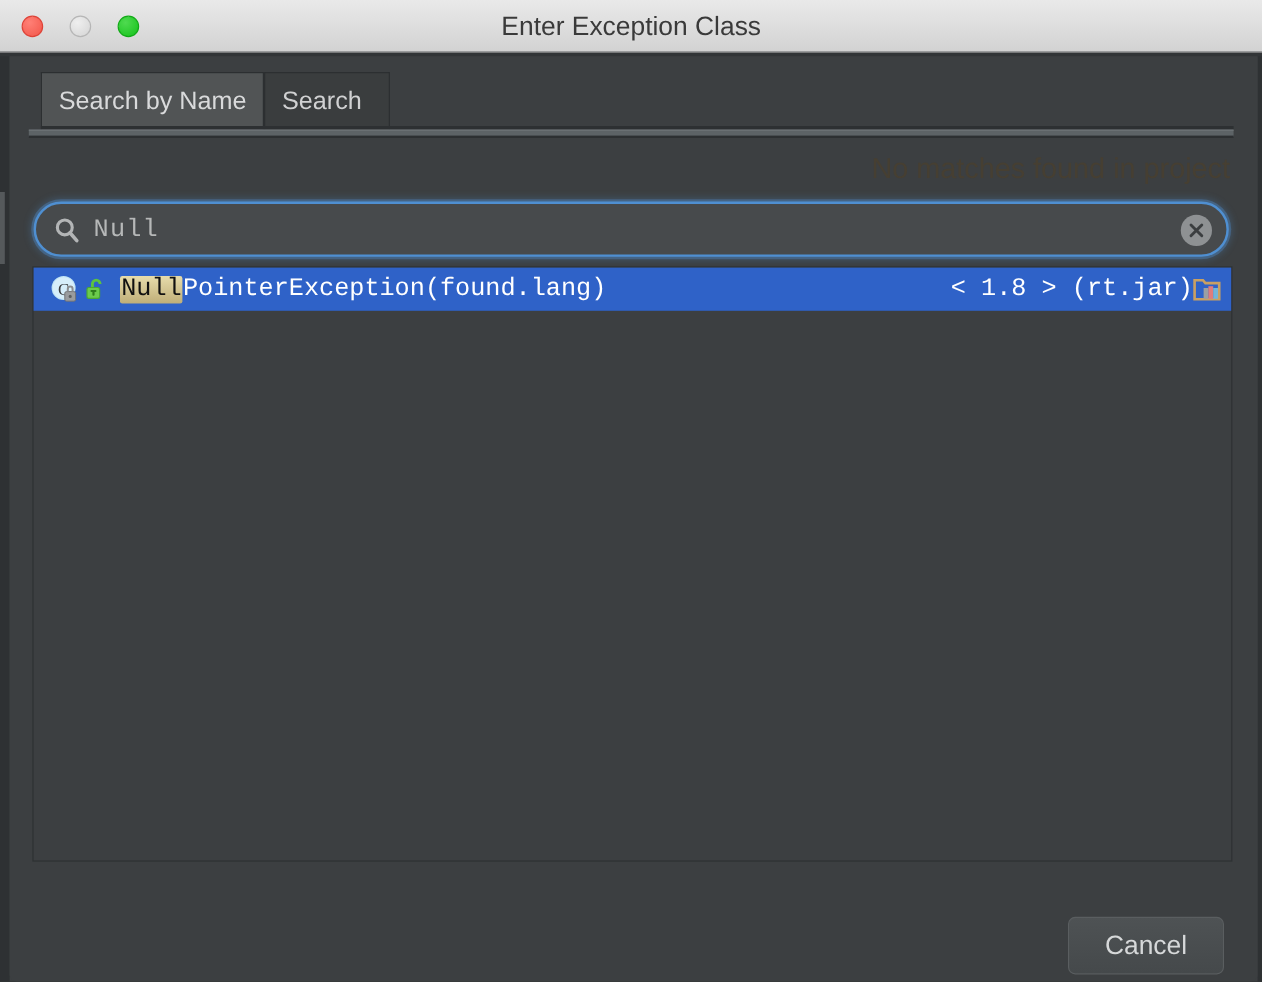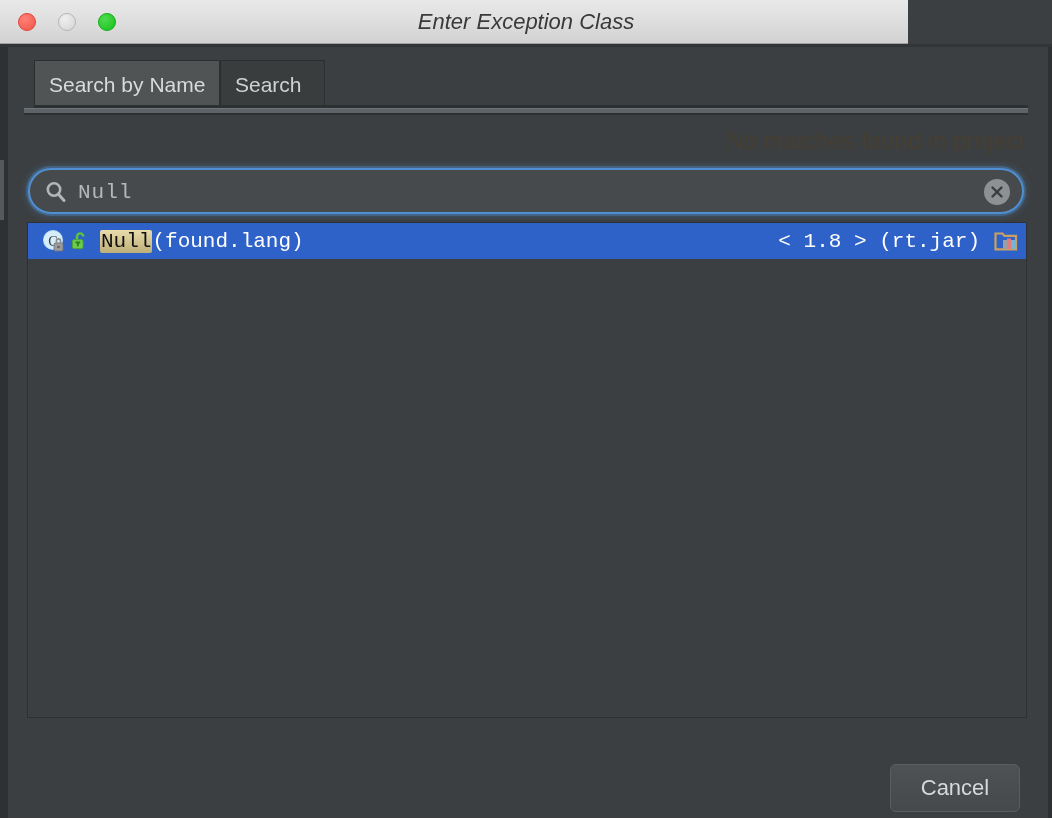--- a/index.html
+++ b/index.html
@@ -41,26 +41,25 @@
     position: absolute;
     right: 0; top: 44px;
     width: 4px; height: 774px;
     background: #2e3133;
   }
 
   
   #titlebar {
     position: absolute;
     left: 0; top: 0;
-    width: 908px;
+    width: 1052px;
     height: 44px;
     background: linear-gradient(to bottom, #e9e9e9 0%, #dedede 50%, #d2d2d2 100%);
     border-bottom: 1px solid #a0a0a0;
     box-sizing: border-box;
-    font-style: italic;
   }
   #titlebar-shadow {
     position: absolute;
     left: 0; top: 44px;
     width: 1052px; height: 3px;
     background: #323537;
   }
   #title-text {
     position: absolute;
     left: 0; top: 0;
@@ -238,21 +237,21 @@
     color: #111111;
     border-radius: 2px;
     padding: 0 1px;
   }
   #row-right {
     position: absolute;
     right: 8px; top: 0;
     height: 36px;
     display: flex;
     align-items: center;
-    gap: 14px;
+    gap: 0;
   }
   #row-version {
     font-family: "Liberation Mono", monospace;
     font-size: 21px;
     color: #ffffff;
     white-space: nowrap;
   }
   #icon-jar { width: 24px; height: 22px; }
 
   
@@ -356,20 +355,21 @@
             <path d="M7 9 V5.6 a3.2 3.2 0 0 1 6.4 0" fill="none" stroke="#5cc33f" stroke-width="2.4"></path>
             <rect x="2.5" y="8.6" width="10.5" height="9" rx="1.6" fill="#6ccb4c" stroke="#4aa832" stroke-width="1"></rect>
             <rect x="7" y="11" width="1.8" height="4.4" rx="0.8" fill="#2f7d1c"></rect>
             <rect x="5.4" y="10.6" width="5" height="1.8" rx="0.8" fill="#2f7d1c"></rect>
           </svg>
         </span>
       </div>
 
       <div id="row-label">
         <span class="match-hl">Null</span>
+          <span>PointerException</span>
           <span> (found.lang)</span>
       </div>
 
       <div id="row-right">
         <span id="row-version">&lt; 1.8 &gt; (rt.jar)</span>
         <span id="icon-jar">
           <svg width="24" height="22" viewBox="0 0 24 22">
             <path d="M1.5 3.5 h7 l2 2.4 h11.5 v13.5 h-20.5 z" fill="none" stroke="#c9a063" stroke-width="2.2"></path>
             <rect x="9" y="10" width="4" height="9" fill="#9b9fa3"></rect>
             <rect x="13" y="8.5" width="4" height="10.5" fill="#e07c7c"></rect>

